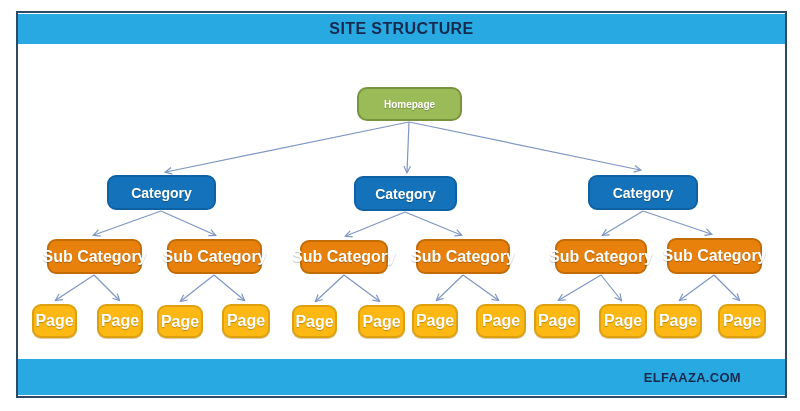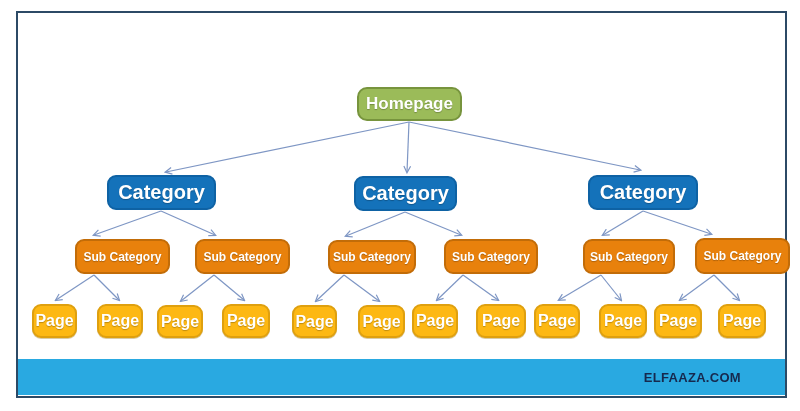--- a/index.html
+++ b/index.html
@@ -38,31 +38,34 @@
     color:var(--navy);font-weight:bold;font-size:13px;letter-spacing:.3px;
   }
   .wires{position:absolute;left:0;top:0;width:800px;height:411px;pointer-events:none;}
   .connector{stroke:var(--arrow);stroke-width:1.2;fill:none;}
   .arrowhead{stroke:var(--arrow);fill:none;stroke-width:1.4;}
   .node{
     position:absolute;display:flex;align-items:center;justify-content:center;
     color:#ffffff;font-weight:bold;box-sizing:border-box;border-radius:9px;
     text-shadow:0 1px 1px rgba(0,0,0,0.25);white-space:nowrap;
   }
-  .node.home{background:var(--green);border:2px solid var(--green-border);font-size:17px;border-radius:10px;}
-  .node.cat{background:var(--blue);border:2px solid var(--blue-border);font-size:20px;}
-  .node.sub{background:var(--orange);border:2px solid var(--orange-border);font-size:12px;margin-left:28px;}
+  .node.home{background:var(--green);border:2px solid var(--green-border);font-size:10px;border-radius:10px;}
+  .node.cat{background:var(--blue);border:2px solid var(--blue-border);font-size:14px;}
+  .node.sub{background:var(--orange);border:2px solid var(--orange-border);font-size:16px;}
   .node.page{background:var(--yellow);border:2px solid var(--yellow-border);font-size:16px;box-shadow:0 1px 0 rgba(150,110,0,0.35);}
 </style>
 </head>
 <body>
 
 <div class="canvas">
 
   <div class="frame">
+    <div class="banner top">
+      <span class="title">SITE STRUCTURE</span>
+    </div>
     <div class="banner bottom">
       <span class="footer-text">ELFAAZA.COM</span>
     </div>
   </div>
 
   <svg class="wires" viewBox="0 0 800 411" xmlns="http://www.w3.org/2000/svg">
     <defs>
       <marker id="ah" viewBox="0 0 10 10" refX="8" refY="5" markerWidth="7" markerHeight="7" orient="auto">
         <path class="arrowhead" d="M1,1 L9,5 L1,9"></path>
       </marker>

